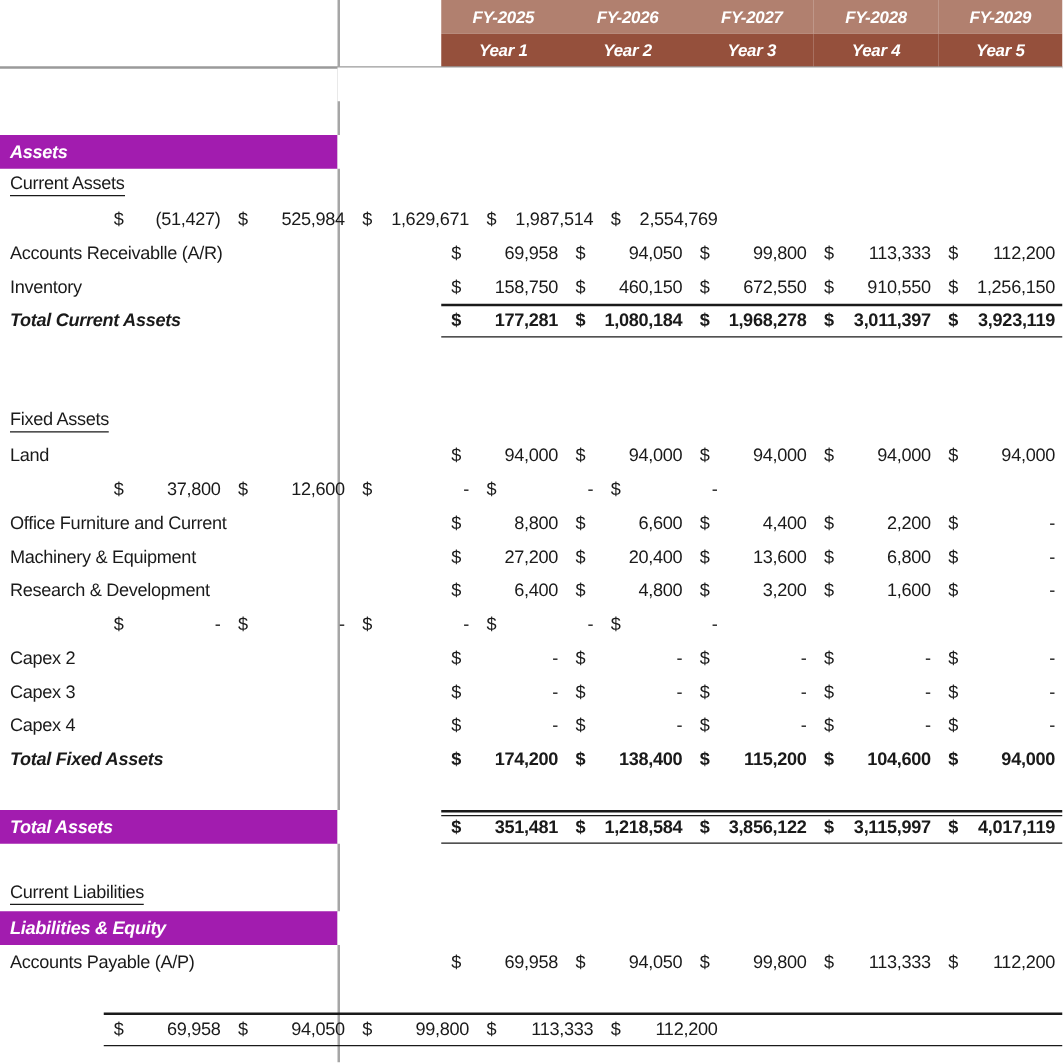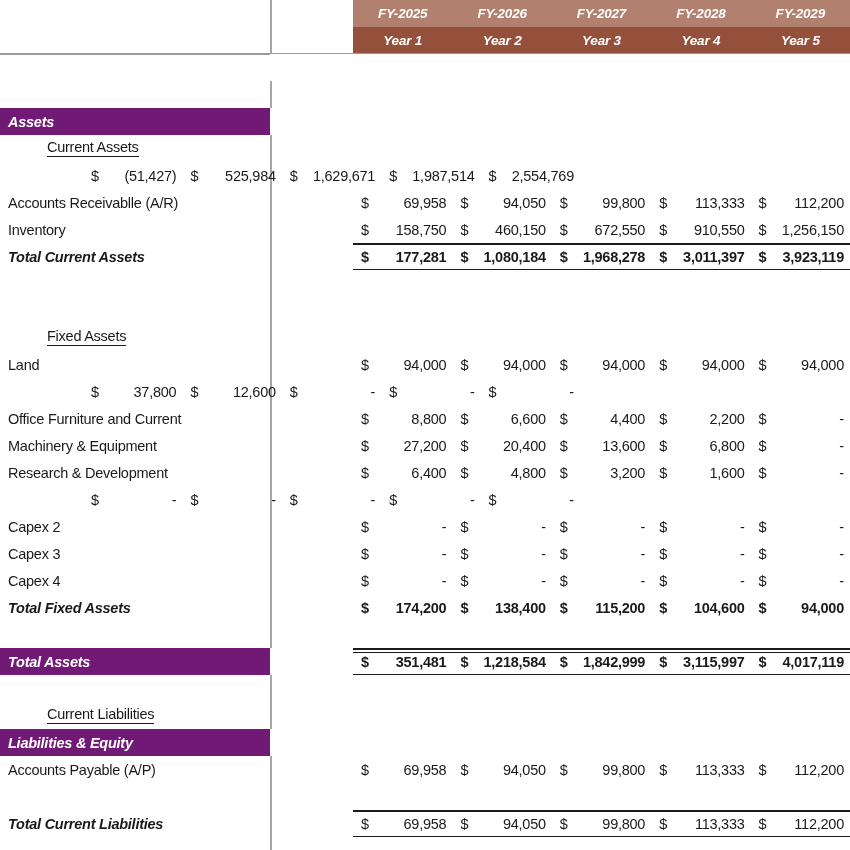--- a/index.html
+++ b/index.html
@@ -126,28 +126,27 @@
   }
 
   
   .banner .label {
     color: #ffffff;
     font-weight: bold;
     font-style: italic;
     font-size: 14.5px;
   }
   .banner.dark  .label { background: #6d28d9; margin-top: 28px; }
-  .banner.light .label { background: #701a75; }
+  .banner.light .label { background: #a21caf; }
 
   
   .sub .label span.txt {
     border-bottom: 1.5px solid #1a1a1a;
     padding-bottom: 0px;
     line-height: 1.05;
-    margin-left: 39px;
   }
 
   
   .total .label { font-weight: bold; font-style: italic; }
   .total .cell  { font-weight: bold; }
   .total.plain-nums .cell { font-weight: normal; }
 
   
   .rule-top-single .values::before,
   .rule-top-double .values::before {
@@ -613,21 +612,21 @@
           <div class="cell">
             <span class="cur">$</span>
             <span class="num">351,481</span>
           </div>
           <div class="cell">
             <span class="cur">$</span>
             <span class="num">1,218,584</span>
           </div>
           <div class="cell">
             <span class="cur">$</span>
-            <span class="num">1,842,999</span>
+            <span class="num">3,856,122</span>
           </div>
           <div class="cell">
             <span class="cur">$</span>
             <span class="num">3,115,997</span>
           </div>
           <div class="cell">
             <span class="cur">$</span>
             <span class="num">4,017,119</span>
           </div>
           <div class="cellwrap-bottom"></div>
@@ -674,23 +673,20 @@
             <span class="cur">$</span>
             <span class="num">112,200</span>
           </div>
         </div>
       </div>
       <div class="row ">
         <div class="label"></div>
         <div class="values"></div>
       </div>
       <div class="row total plain-nums rule-top-single rule-bottom">
-        <div class="label">
-          <span>Total Current Liabilities</span>
-        </div>
         <div class="values">
           <div class="cell">
             <span class="cur">$</span>
             <span class="num">69,958</span>
           </div>
           <div class="cell">
             <span class="cur">$</span>
             <span class="num">94,050</span>
           </div>
           <div class="cell">

